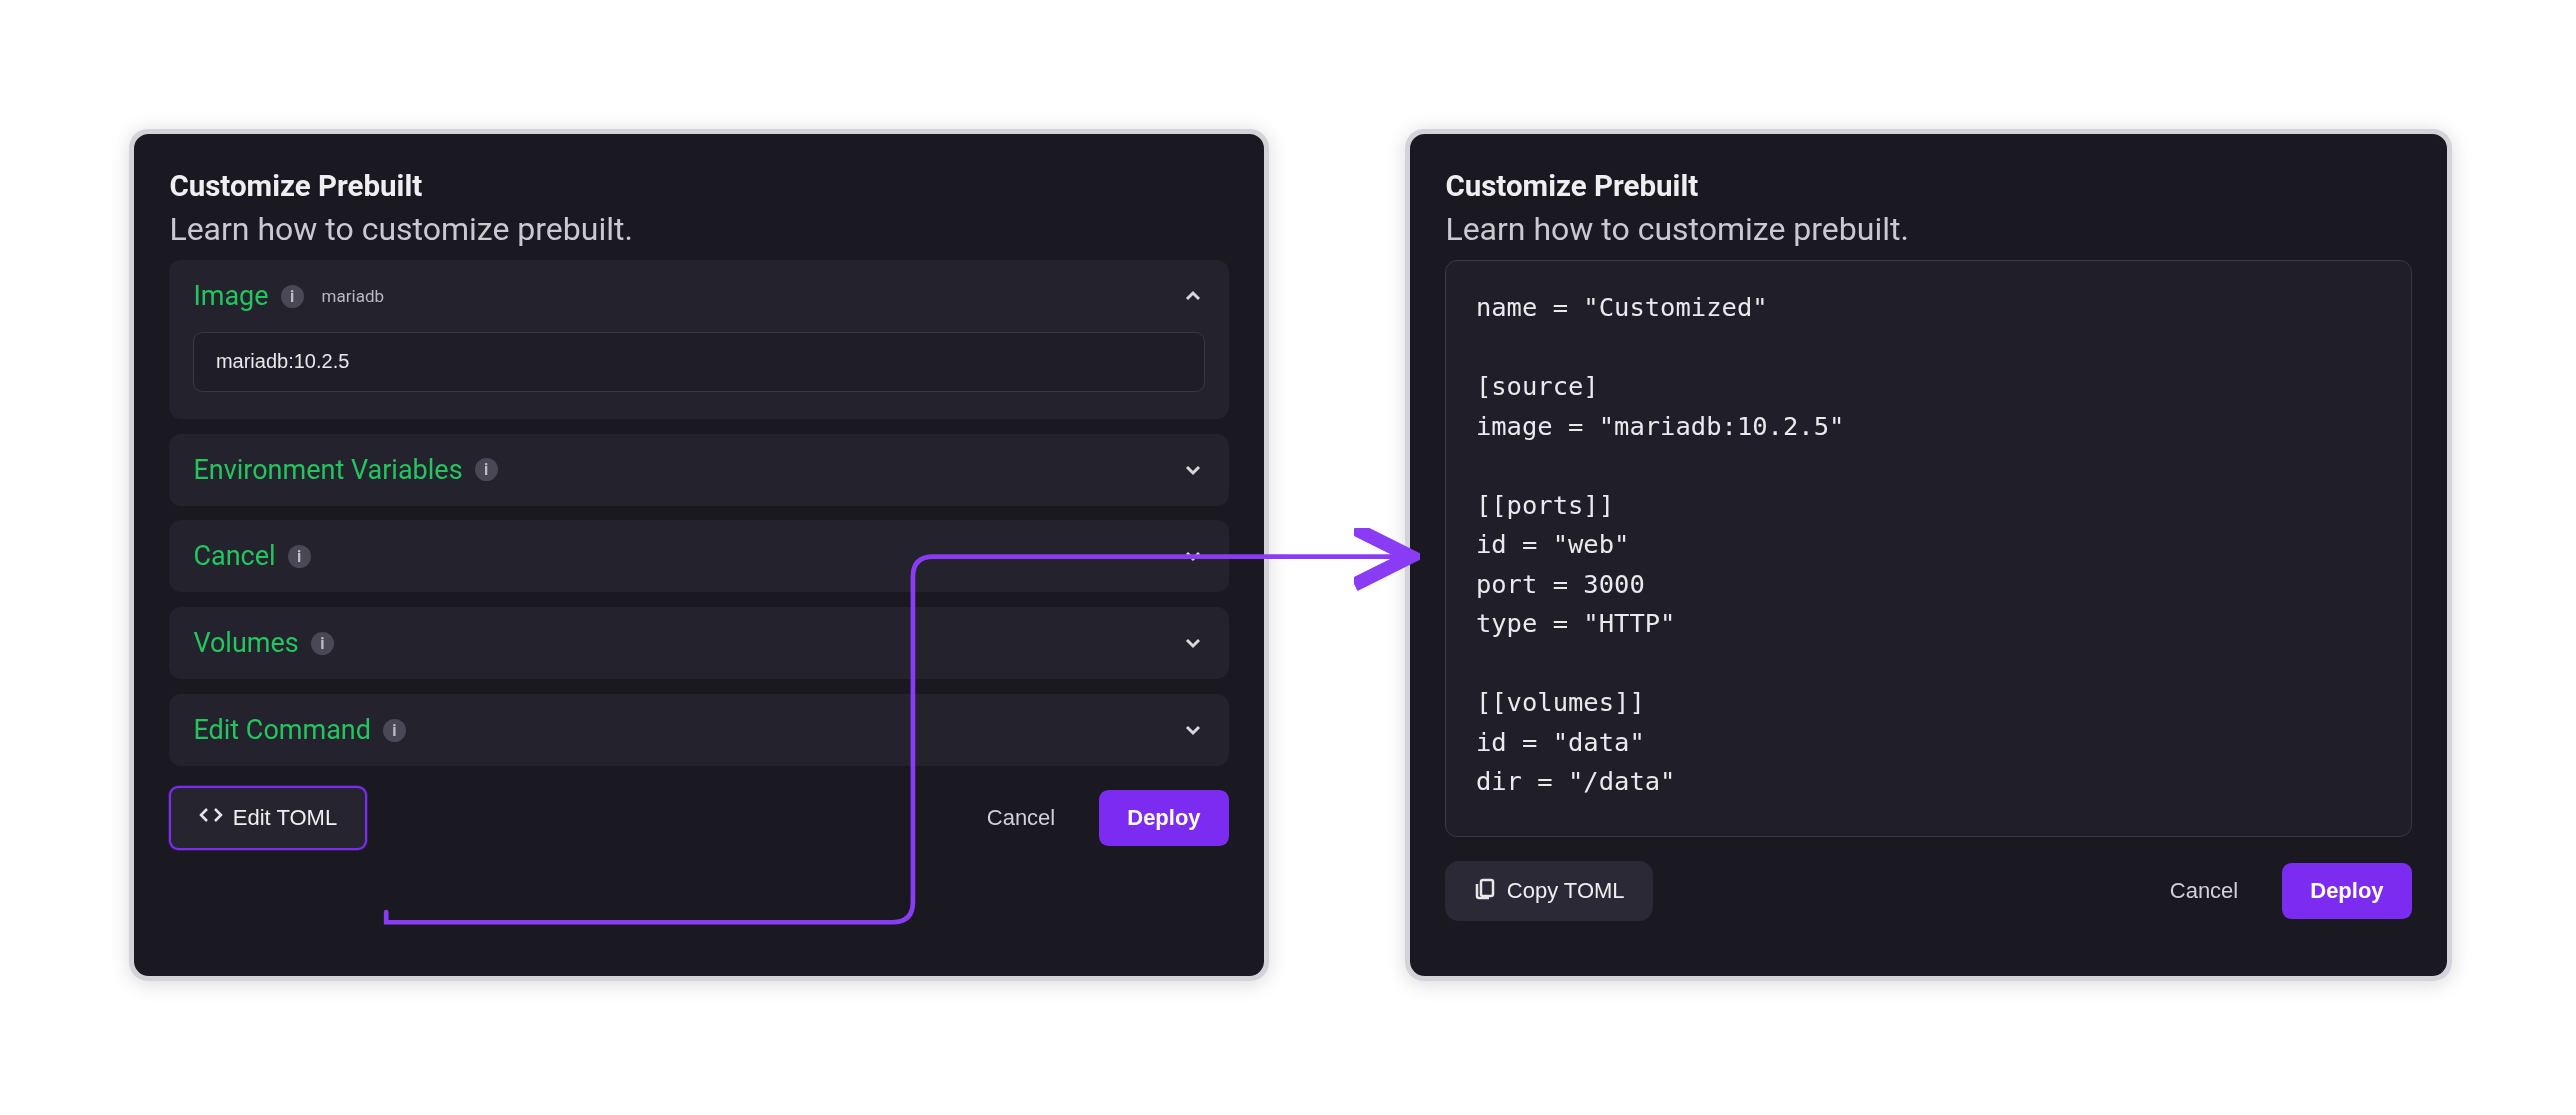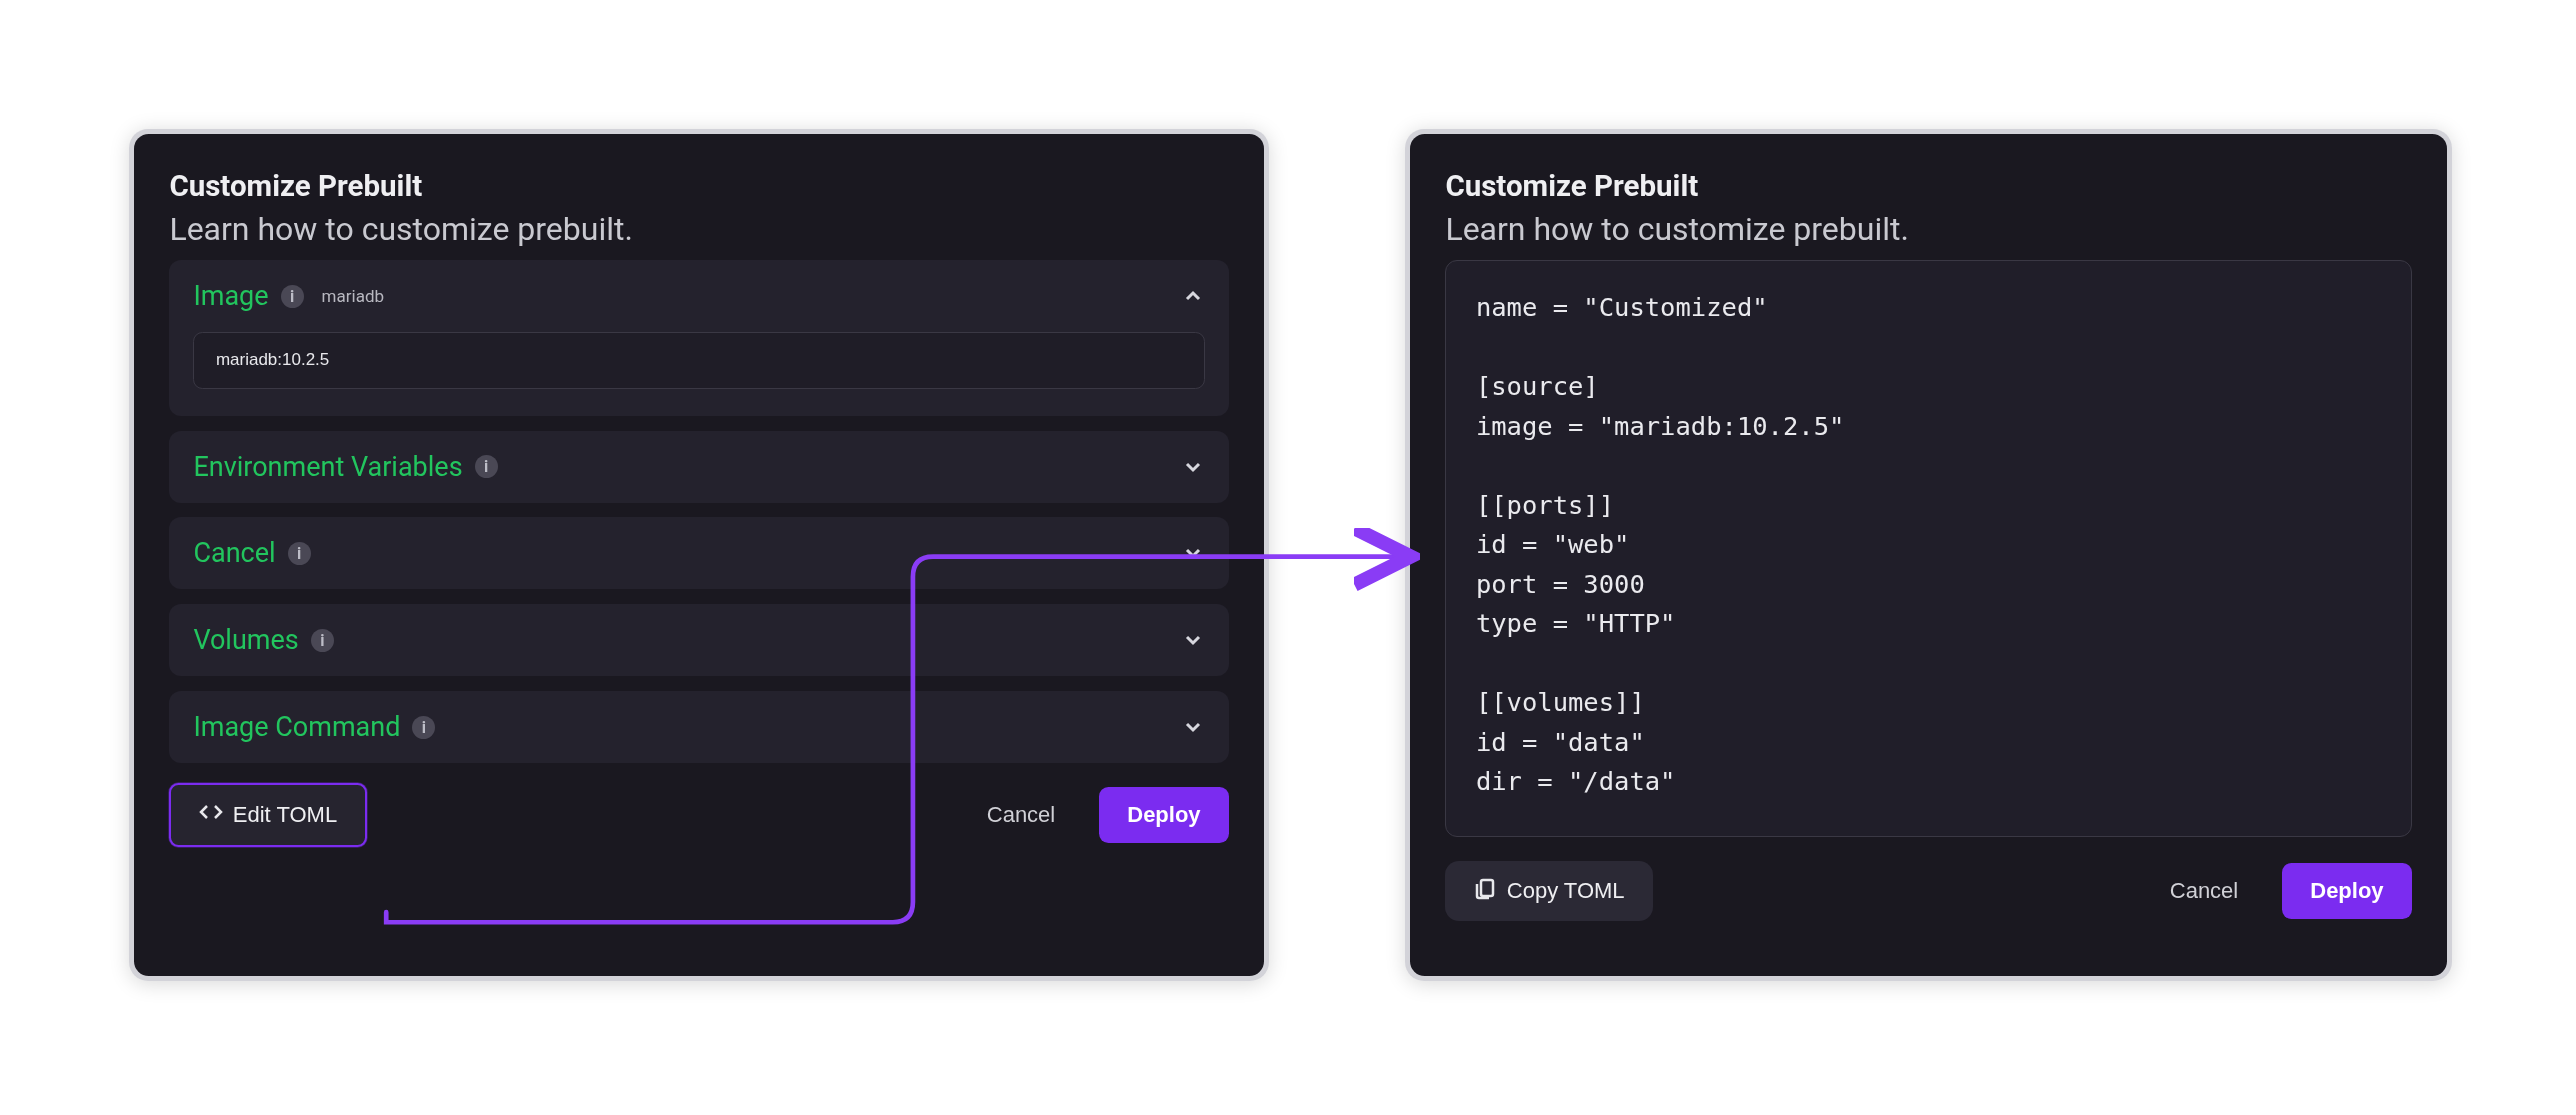--- a/index.html
+++ b/index.html
@@ -99,21 +99,21 @@
     justify-content: center;
     color: #d7d7de;
   }
   .chevron svg { width: 24px; height: 24px; stroke: currentColor; stroke-width: 3; fill: none; }
   .input-box {
     margin-top: 20px;
     background: #1f1d27;
     border: 1.3px solid #3a3844;
     border-radius: 9.4px;
     padding: 17.4px 21.5px;
-    font-size: 17px;
+    font-size: 20px;
     color: #e8e8ec;
     width: 100%;
     outline: none;
   }
   .footer {
     display: flex;
     align-items: center;
     gap: 16px;
     margin-top: 20px;
   }
@@ -228,21 +228,21 @@
             <svg viewBox="0 0 24 24">
                 <polyline points="6 9 12 15 18 9"></polyline>
               </svg>
           </span>
         </div>
       </div>
 
       
       <div class="section">
         <div class="section-head">
-          <span class="section-label">Image Command</span>
+          <span class="section-label">Edit Command</span>
           <span class="info-icon">i</span>
           <span class="chevron">
             <svg viewBox="0 0 24 24">
                 <polyline points="6 9 12 15 18 9"></polyline>
               </svg>
           </span>
         </div>
       </div>
 
       <div class="footer">

